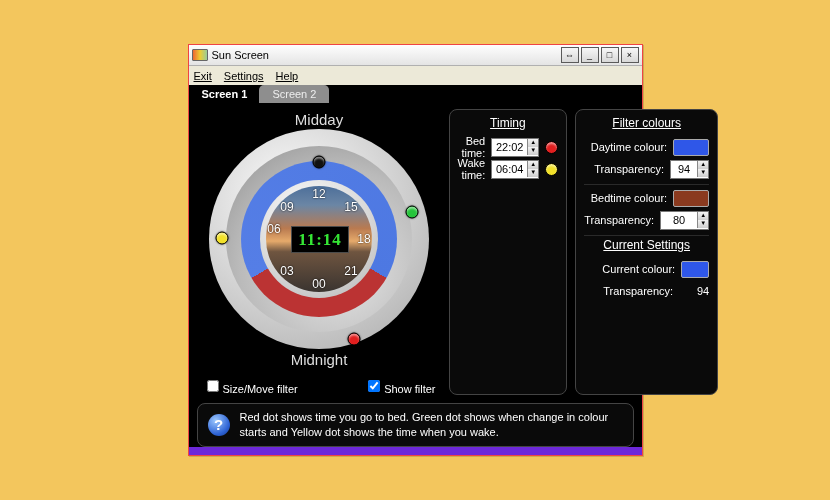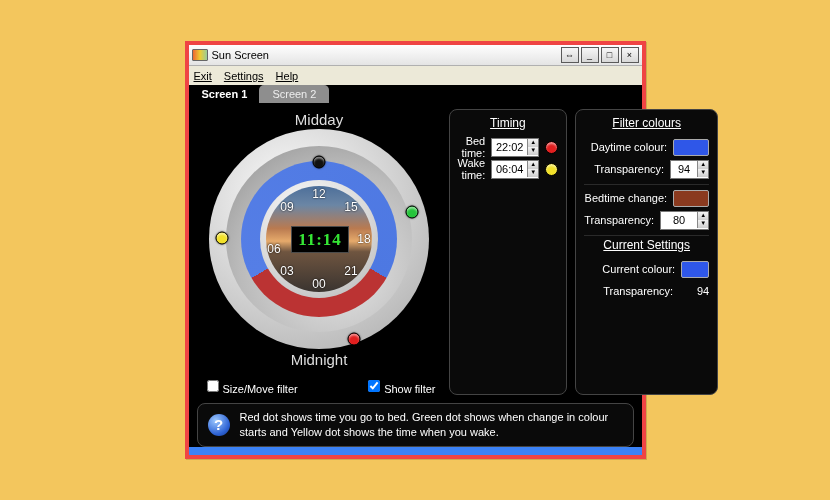--- a/index.html
+++ b/index.html
@@ -1,16 +1,16 @@
 <!DOCTYPE html>
 <html><head>
 <meta charset="utf-8">
 <style>
   body{margin:0;background:#f3c65d;font-family:"Segoe UI",Tahoma,sans-serif;font-size:12px;display:flex;align-items:center;justify-content:center;width:830px;height:500px;}
-  .window{width:453px;background:#3b82f6;border:4px solid #ef4444;box-shadow:1px 1px 0 rgba(0,0,0,.15);}
+  .window{width:453px;background:#6d28d9;border:1px solid #ef4444;box-shadow:1px 1px 0 rgba(0,0,0,.15);}
   
   .titlebar{height:20px;background:linear-gradient(#fefefe,#e4e4e4);display:flex;align-items:center;padding:0 3px;border-bottom:1px solid #b0b0b0;font-size:11px;}
   .tb-icon{width:14px;height:10px;margin-right:4px;background:linear-gradient(90deg,#e63,#ec3,#9c9);border:1px solid #666;border-radius:1px;}
   .tb-gap{flex:1}
   .tb-btn{width:16px;height:14px;border:1px solid #5a5a5a;background:linear-gradient(#f7f7f7,#d8d8d8);margin-left:2px;display:flex;align-items:center;justify-content:center;font-size:9px;line-height:1;font-family:Arial;cursor:default;}
   
   .menubar{height:19px;background:#ece9d8;display:flex;align-items:center;padding:0 5px;gap:12px;font-size:11px;text-decoration:underline;}
   .menuitem{cursor:default}
   
   .inner{background:#000;padding:0;}
@@ -87,21 +87,21 @@
           <div class="disc bevel"></div>
           <div class="disc ring"></div>
           <div class="disc face"></div>
 
           <span class="hour" style="left:110px;top:65px">12</span>
           <span class="hour" style="left:142px;top:78px">15</span>
           <span class="hour" style="left:155px;top:110px">18</span>
           <span class="hour" style="left:142px;top:142px">21</span>
           <span class="hour" style="left:110px;top:155px">00</span>
           <span class="hour" style="left:78px;top:142px">03</span>
-          <span class="hour" style="left:65px;top:120px">06</span>
+          <span class="hour" style="left:65px;top:100px">06</span>
           <span class="hour" style="left:78px;top:78px">09</span>
           <div class="clock">11:14</div>
 
           <div class="dot" style="left: 110px; top: 33px; background: rgb(17, 17, 17);"></div>
           <div class="dot" style="left: 203px; top: 83px; background: rgb(38, 196, 59);"></div>
           <div class="dot" style="left: 145px; top: 210px; background: rgb(226, 31, 31);"></div>
           <div class="dot" style="left: 13px; top: 109px; background: rgb(242, 225, 42);"></div>
         </div>
         <div class="label-bot">Midnight</div>
         <div class="checks">
@@ -154,21 +154,21 @@
             <span class="timebox">
               <input style="width: 26px;" value="94">
               <span class="spin">
                   <div>▲</div>
                   <div>▼</div>
                 </span>
             </span>
           </div>
           <hr class="sep">
           <div class="row">
-            <span class="rowlbl">Bedtime change:</span>
+            <span class="rowlbl">Bedtime colour:</span>
             <span class="swatch" style="background: rgb(138, 58, 31);"></span>
           </div>
           <div class="row">
             <span class="rowlbl">Transparency:</span>
             <span class="timebox">
               <input style="width: 36px;" value="80">
               <span class="spin">
                   <div>▲</div>
                   <div>▼</div>
                 </span>

